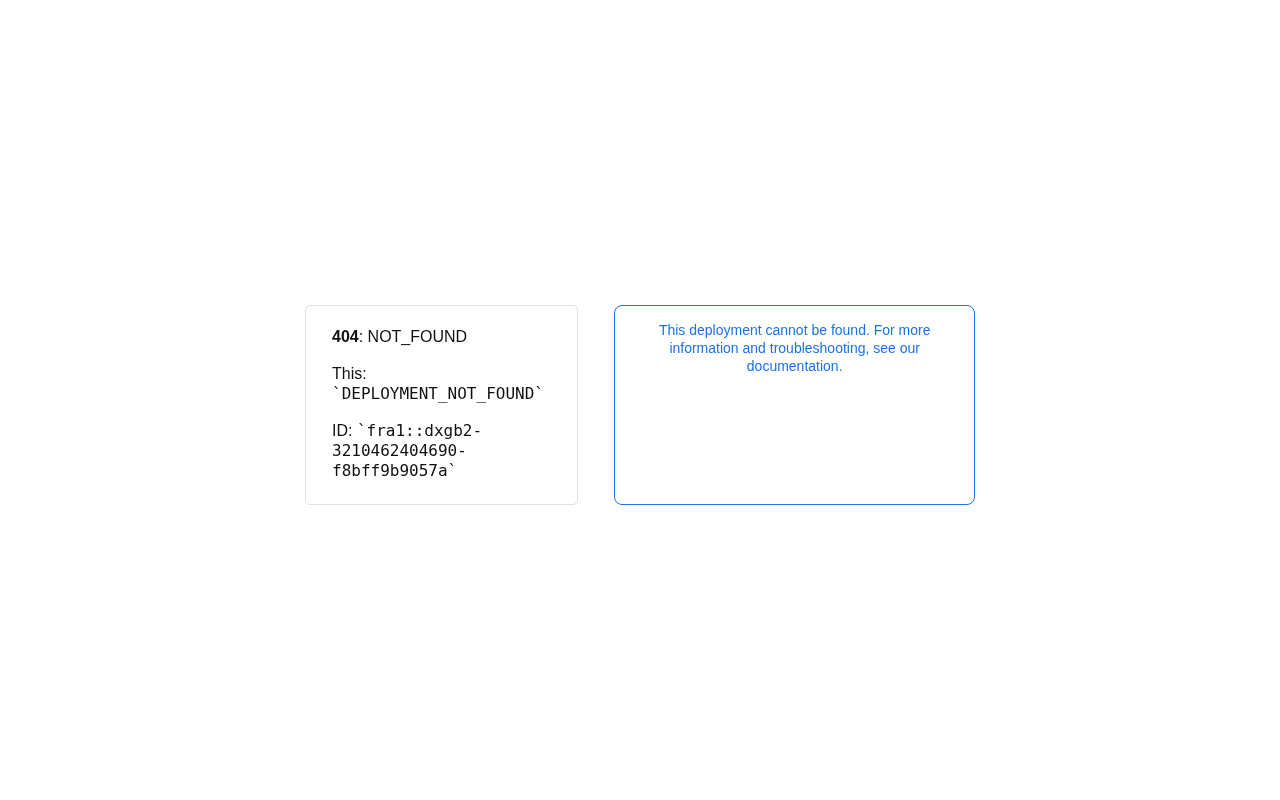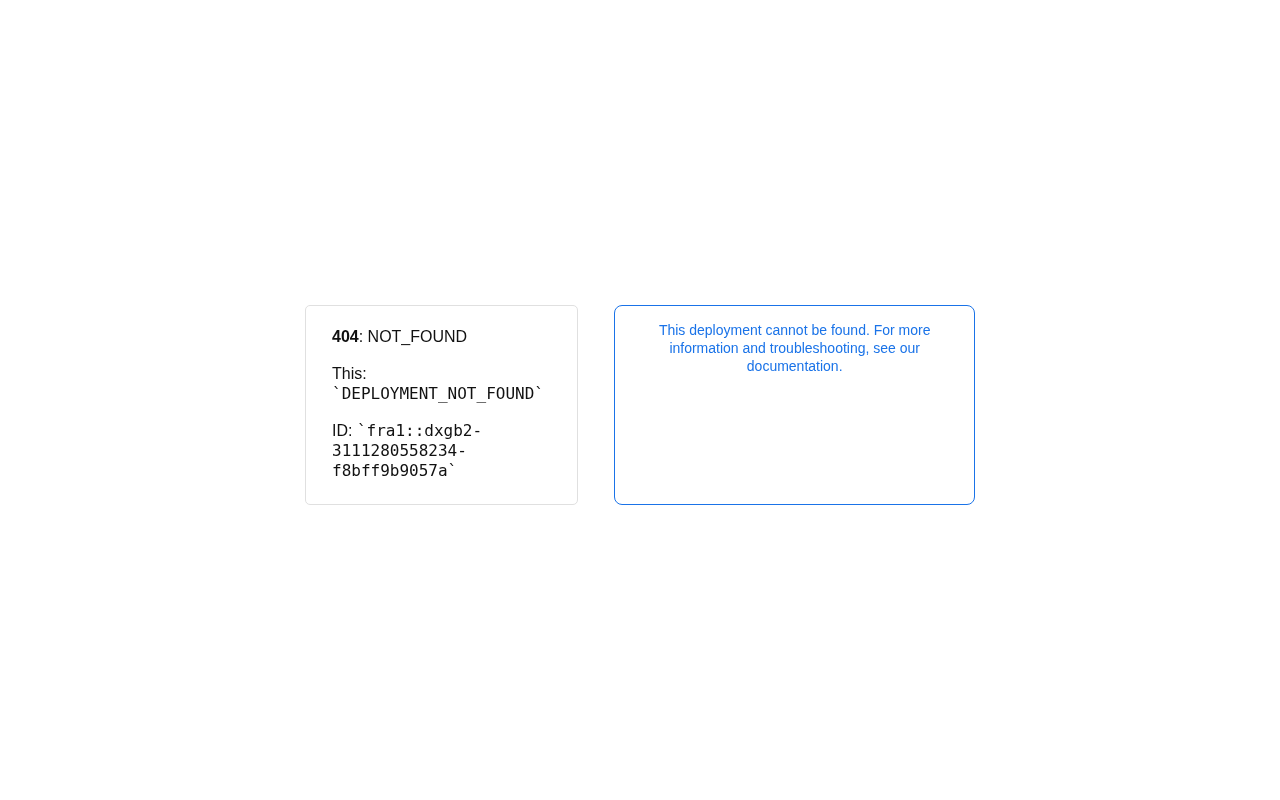--- a/index.html
+++ b/index.html
@@ -69,20 +69,20 @@
 </head>
 <body>
 
 <main class="stack">
 
   <section class="error-card">
     <p class="line"><span class="status-code">404</span><span>: NOT_FOUND</span></p>
 
     <p class="line"><span>This: </span><span class="code">`DEPLOYMENT_NOT_FOUND`</span></p>
 
-    <p class="line"><span>ID: </span><span class="code">`fra1::dxgb2-3111280558234-f8bff9b9057a`</span></p>
+    <p class="line"><span>ID: </span><span class="code">`fra1::dxgb2-3210462404690-f8bff9b9057a`</span></p>
   </section>
 
   <a class="notice">
     <span class="notice-text">This deployment cannot be found. For more information and troubleshooting, see our documentation.</span>
   </a>
 
 </main>
 
 </body></html>

